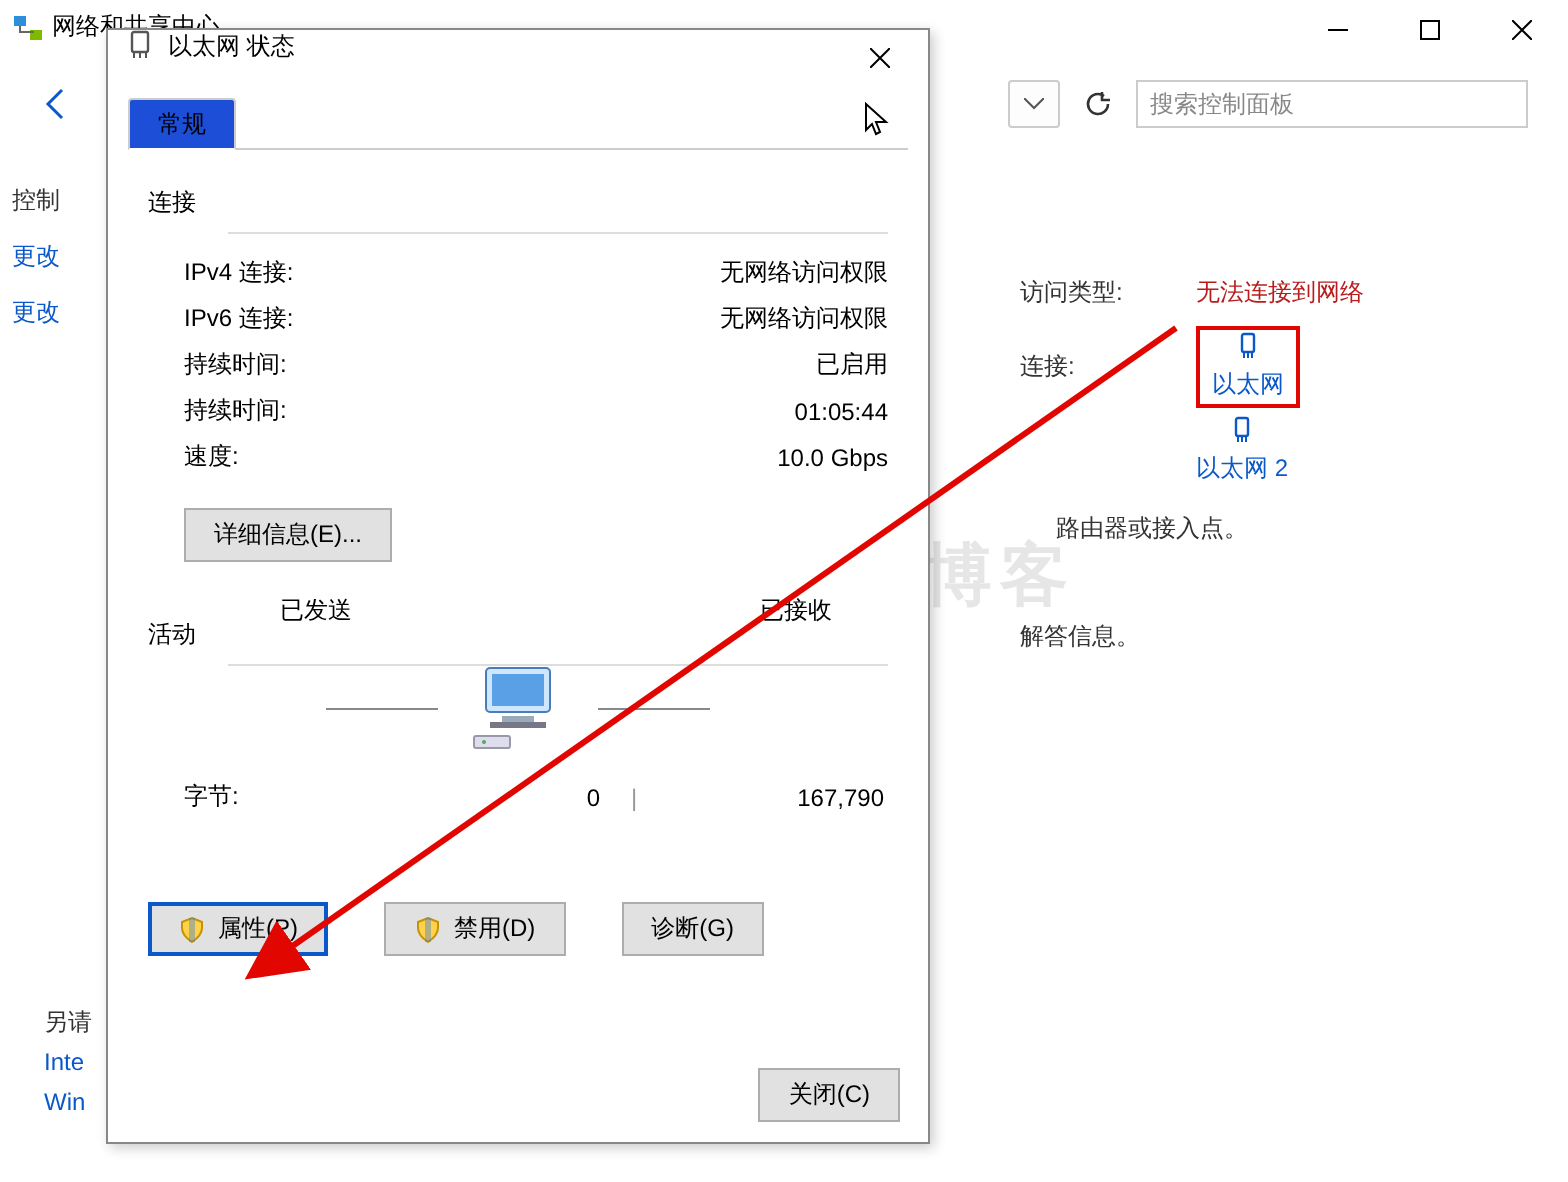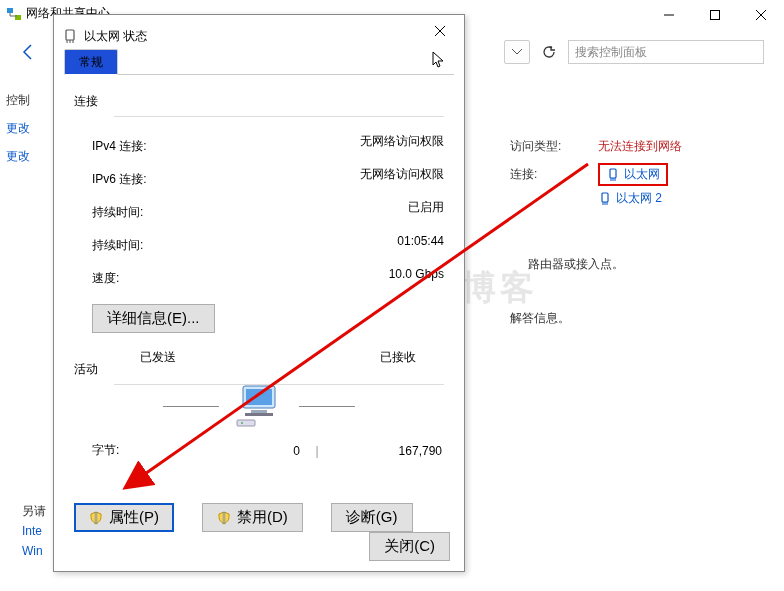--- a/index.html
+++ b/index.html
@@ -25,51 +25,51 @@
   .side-labels { position:absolute; left:6px; top:86px; width:40px; line-height:28px; color:#333; }
   .side-labels .blue { color:#0a58ca; cursor:pointer; }
   .side-bottom { position:absolute; left:22px; bottom:30px; line-height:20px; color:#333; }
   .side-bottom .blue { color:#0a58ca; }
 
   
   .status-area { position:absolute; left:510px; top:138px; width:250px; }
   .status-row { display:flex; gap:18px; margin-bottom:8px; align-items:center; }
   .status-row .lbl { width:70px; color:#333; }
   .status-row .val { color:#b91c1c; }
-  .link { color:#0a58ca; display:flex; align-items:center; gap:4px; }
+  .link { color:#0a58ca; display:flex; align-items:center; gap:4px;flex-direction:column; }
   .redbox { border:2px solid #e10600; padding:1px 6px; }
   .net-ico { width:14px; height:14px; display:inline-block; }
 
   .bg-line1 { position:absolute; left:528px; top:256px; color:#333; }
   .bg-line2 { position:absolute; left:510px; top:310px; color:#333; }
 
   
   .watermark { position:absolute; left:310px; top:265px; color:#e6e6e6; font-weight:700; pointer-events:none; user-select:none; }
   .watermark .l1 { font-size:34px; letter-spacing:4px; }
   .watermark .l2 { font-size:20px; letter-spacing:2px; margin-top:-2px; }
 
   
   .dialog { position:absolute; left:53px; top:14px; width:412px; height:558px; background:#fff; border:1px solid #888; box-shadow:2px 2px 6px rgba(0,0,0,0.2); }
-  .dlg-titlebar { height:30px; display:flex; align-items:flex-end; padding:0 6px 0 8px; }
+  .dlg-titlebar { height:30px; display:flex; align-items:flex-start; padding:0 6px 0 8px; }
   .dlg-titlebar .tico { width:16px; height:16px; margin-right:6px; }
   .dlg-titlebar .ttxt { flex:1; font-size:12px; color:#000; }
   .dlg-close { width:40px; height:28px; display:flex; align-items:center; justify-content:center; color:#333; margin-right:-2px;}
   .cursor-ptr { position:absolute; left:378px; top:36px; color:#000; pointer-events:none;}
 
   .tabbar { margin:4px 10px 0 10px; height:26px; display:flex; border-bottom:1px solid #ccc; position:relative;}
   .tab { padding:4px 14px 5px; border:1px solid #ccc; border-bottom:1px solid #fff; background:#1d4ed8; margin-bottom:-1px; border-radius:2px 2px 0 0; font-size:12px;}
   
   .dlg-body { padding:12px 20px 8px 20px; }
 
   .grp-title { margin:6px 0 10px 0; }
   .kv { display:flex; justify-content:space-between; align-items:center; padding:3px 0 3px 18px; font-size:12px;}
-  .kv .k { color:#000;margin-top:10px; }
+  .kv .k { color:#000; }
   .kv .v { color:#000; text-align:right;}
 
-  .btn { background:#e1e1e1; border:1px solid #adadad; padding:4px 14px; font-size:15px; color:#000; display:inline-flex; align-items:center; gap:6px; cursor:default; }
+  .btn { background:#e1e1e1; border:1px solid #adadad; padding:4px 14px; font-size:12px; color:#000; display:inline-flex; align-items:center; gap:6px; cursor:default; }
   .btn.sel { border:2px solid #0a58ca; padding:3px 13px; }
 
   .details-btn-wrap { margin:14px 0 10px 18px;}
   
   .activity-sec { margin-top:28px; }
   .act-visual { display:flex; align-items:center; justify-content:center; gap:14px; margin:12px 0 10px; }
   .act-visual .dash { width:56px; height:1px; background:#888; }
   .act-visual .pcicon { width:52px; height:44px; display:flex; align-items:center; justify-content:center;}
   .act-labels { display:flex; justify-content:space-between; padding:0 28px 0 66px; margin-top:-44px; margin-bottom:18px;gap:36px;}
   

